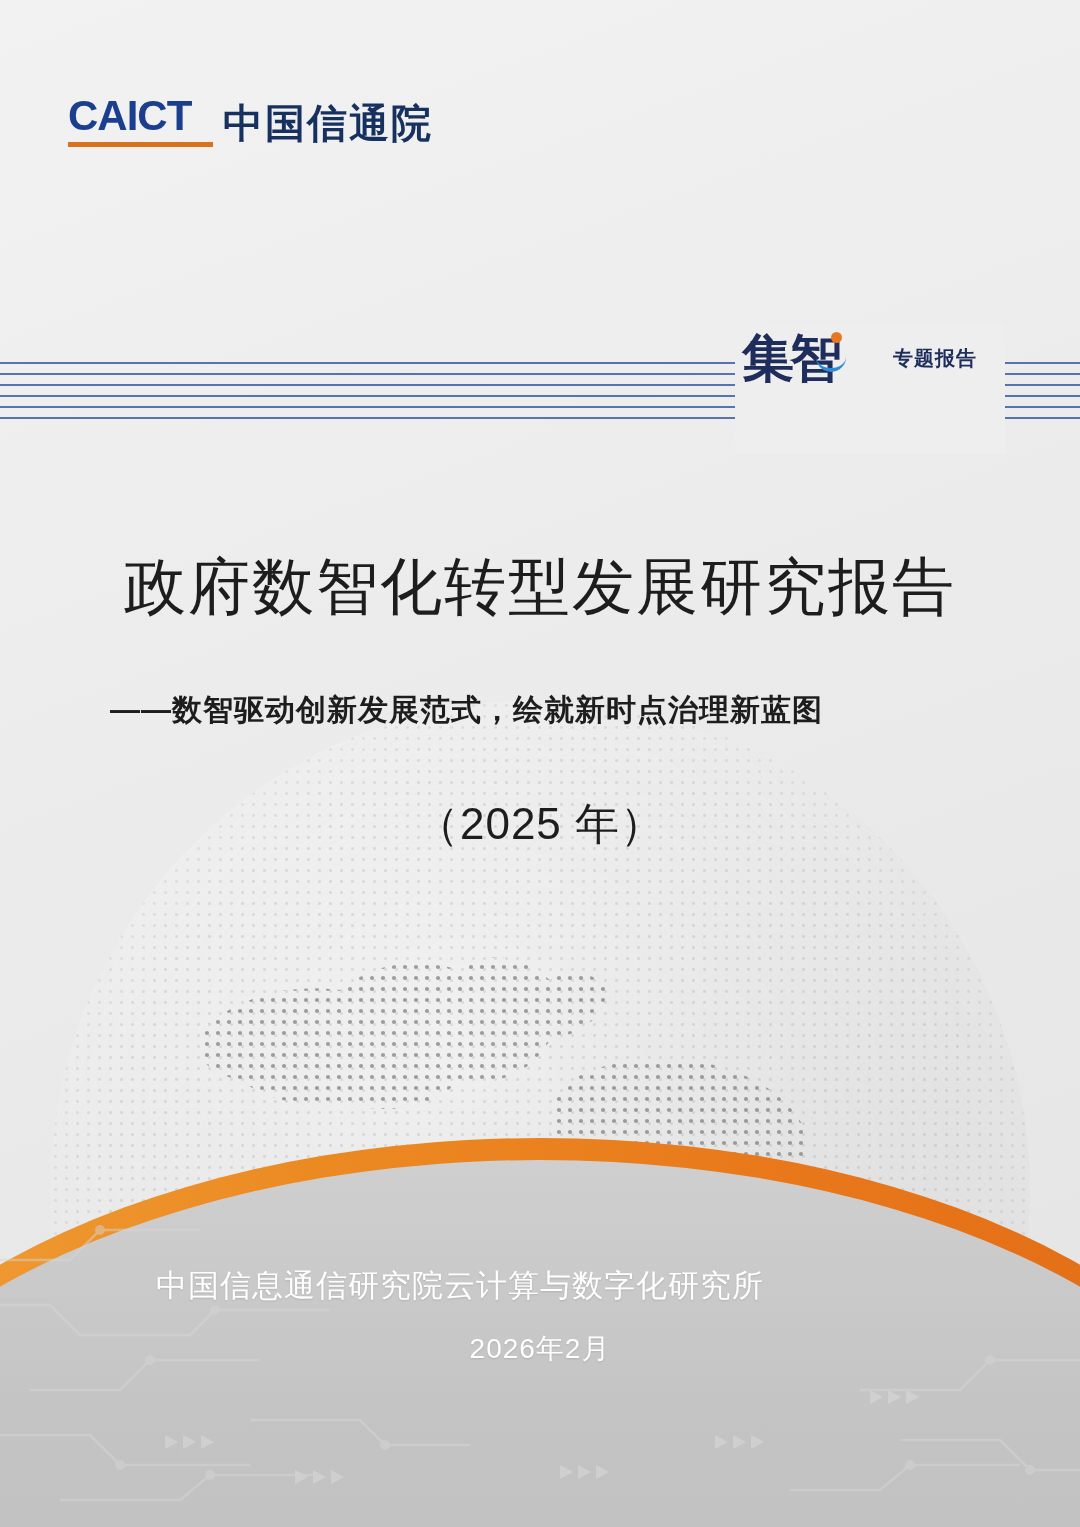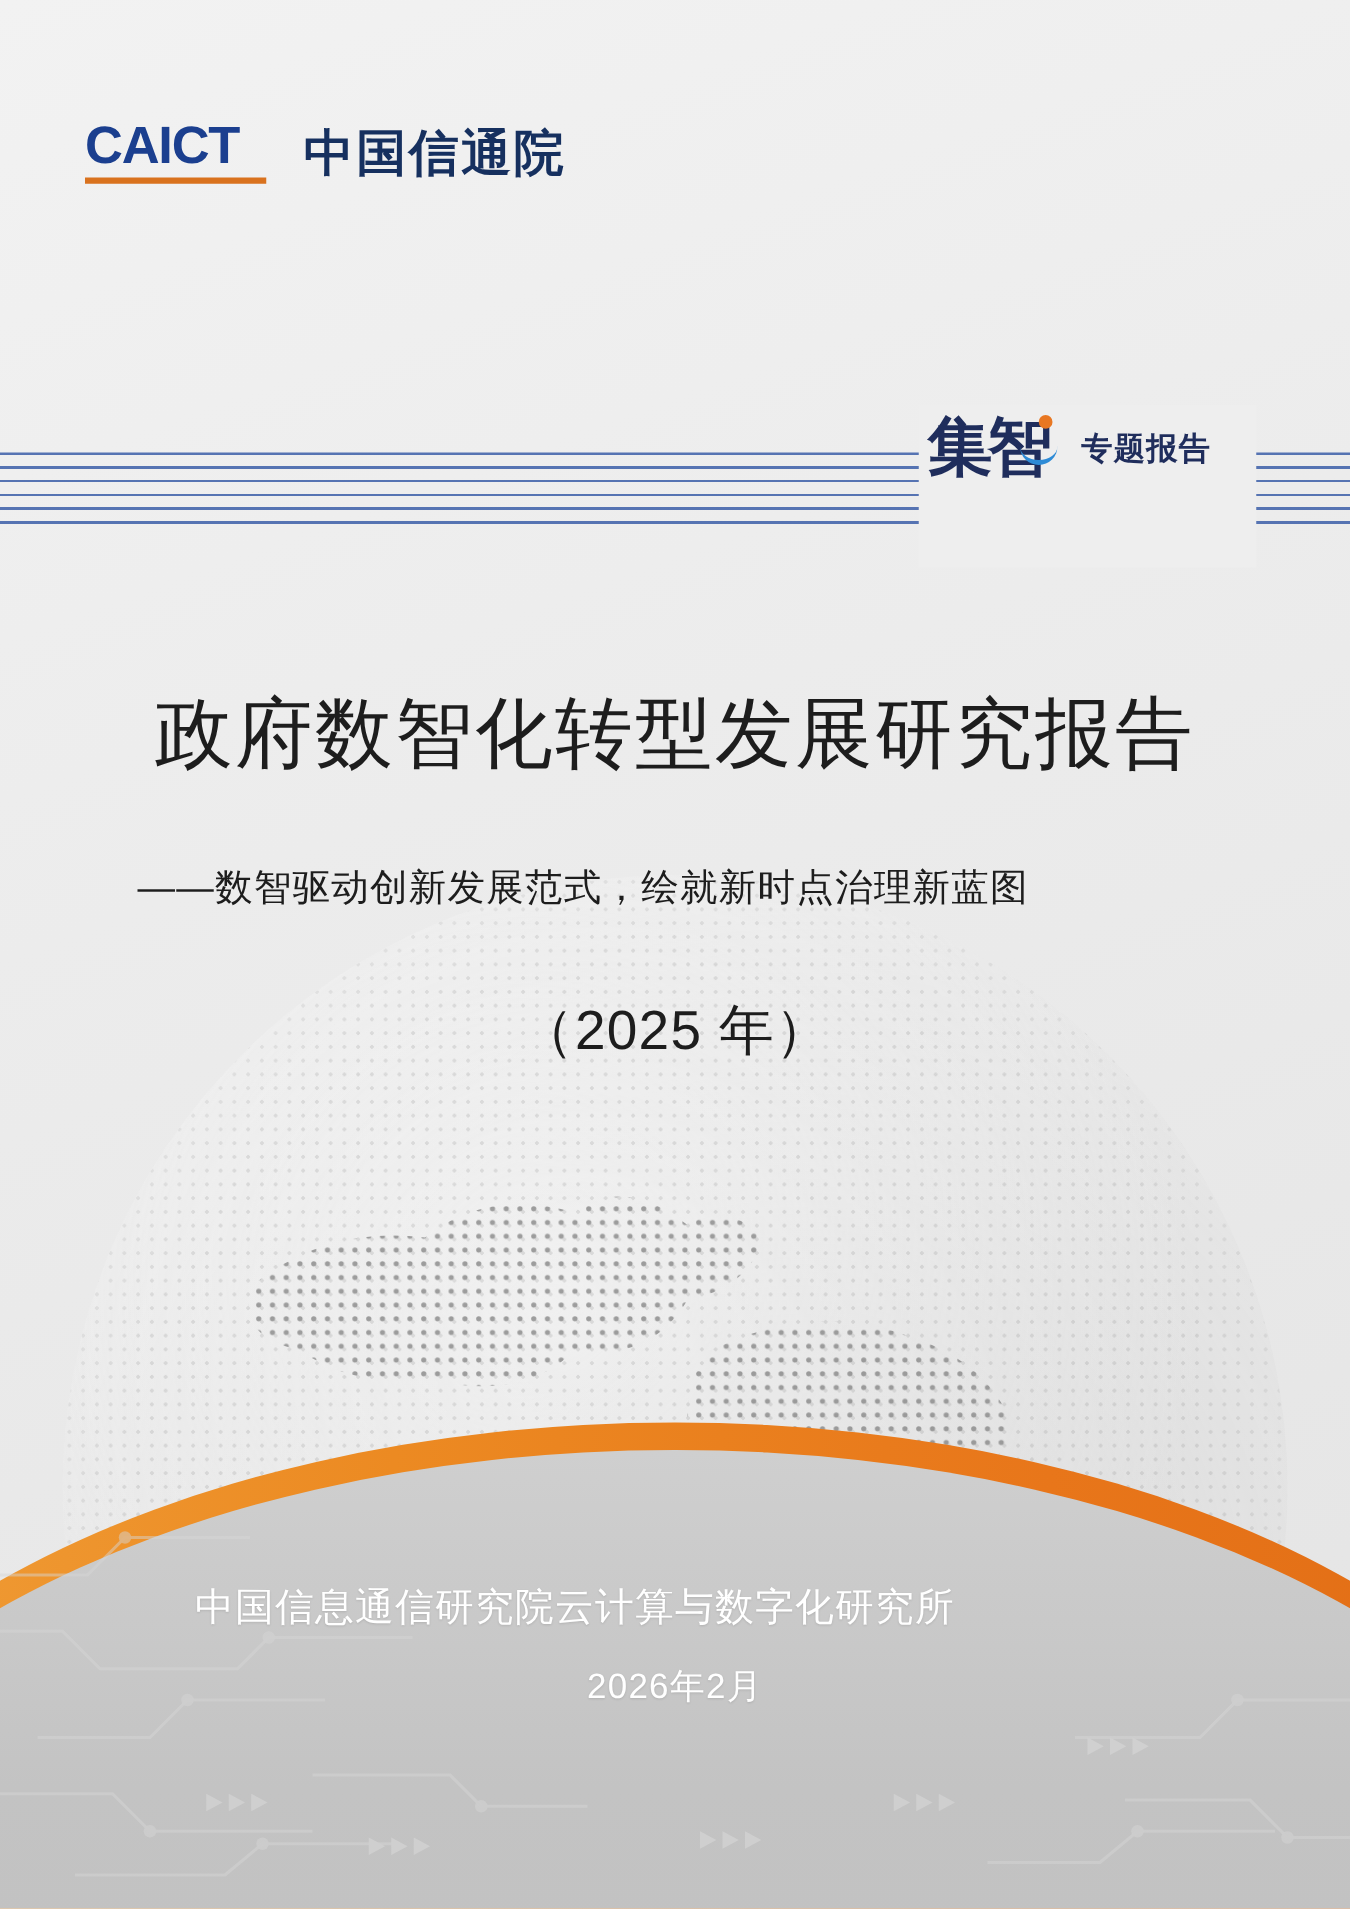--- a/index.html
+++ b/index.html
@@ -51,21 +51,21 @@
   }
   .globe-land svg { display:block; }
 
   
   .logo-wrap {
     position: absolute;
     left: 68px;
     top: 95px;
     display: flex;
     align-items: flex-end;
-    gap: 30px;
+    gap: 10px;
   }
   .logo-mark {
     position: relative;
     width: 145px;
     height: 52px;
   }
   .logo-caict {
     font-family: "Liberation Sans", sans-serif;
     font-weight: bold;
     font-size: 42px;
@@ -148,24 +148,25 @@
   .jizhi .swoosh {
     position: absolute;
     right: -8px;
     top: 16px;
     width: 30px;
     height: 22px;
     border-bottom: 4px solid #2e8bd6;
     border-radius: 0 0 18px 18px;
   }
   .band-sub {
-    font-size: 25px;
+    font-size: 20px;
     font-weight: bold;
     color: #1f2d5c;
     letter-spacing: 1px;
+    margin-left: 28px;
   }
 
   
   .title-main {
     position: absolute;
     left: 0;
     top: 545px;
     width: 1080px;
     text-align: center;
     font-size: 62px;
@@ -173,21 +174,21 @@
     color: #1d1d1d;
     letter-spacing: 2px;
   }
   .title-sub {
     position: absolute;
     left: 0;
     top: 690px;
     width: 933px;
     text-align: center;
     font-size: 30px;
-    font-weight: normal;
+    font-weight: bold;
     color: #1d1d1d;
     letter-spacing: 1px;
   }
   .title-year {
     position: absolute;
     left: 0;
     top: 795px;
     width: 1080px;
     text-align: center;
     font-size: 44px;

